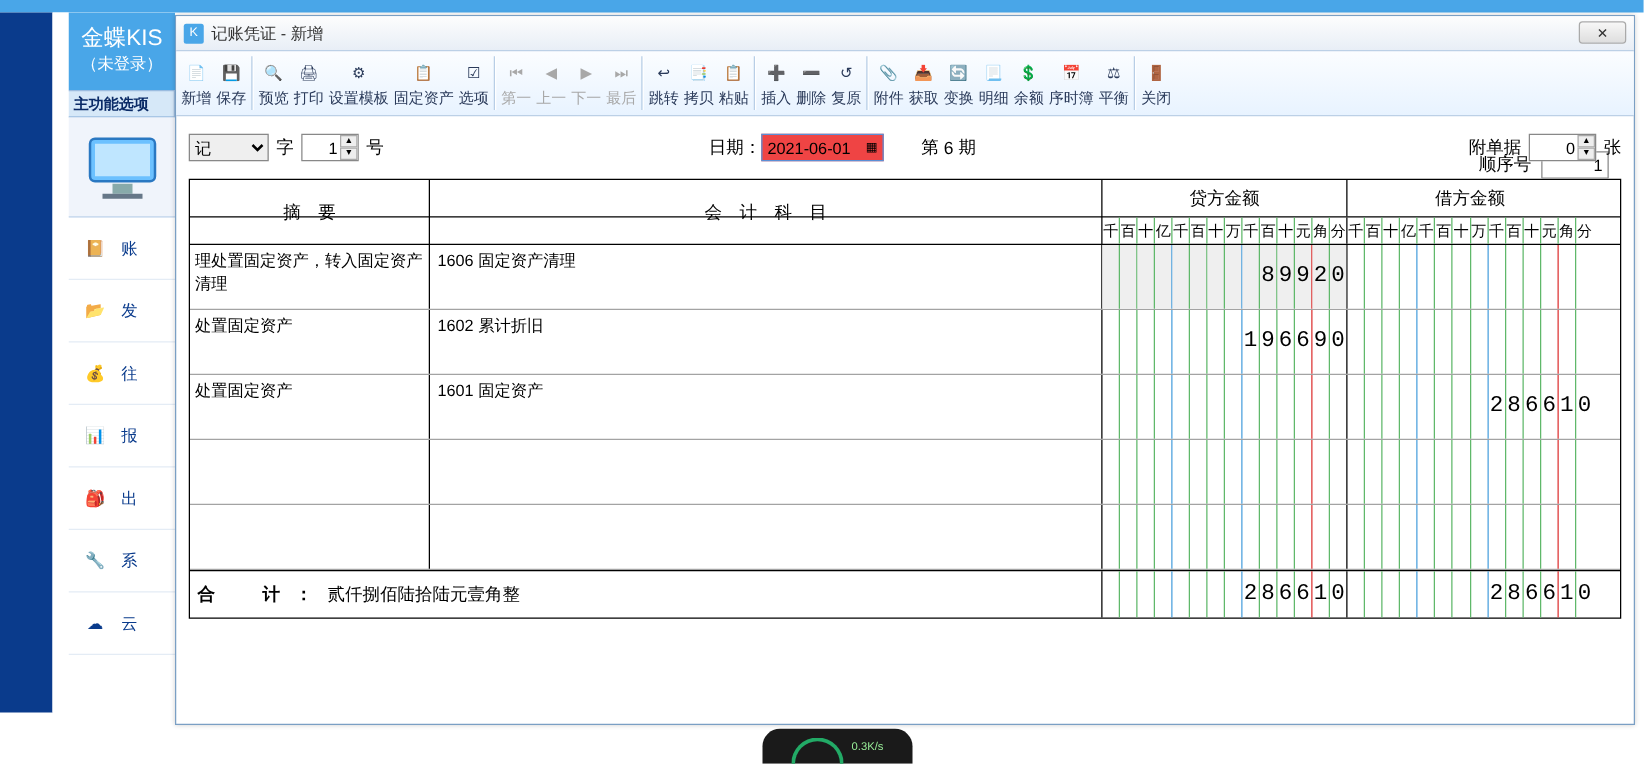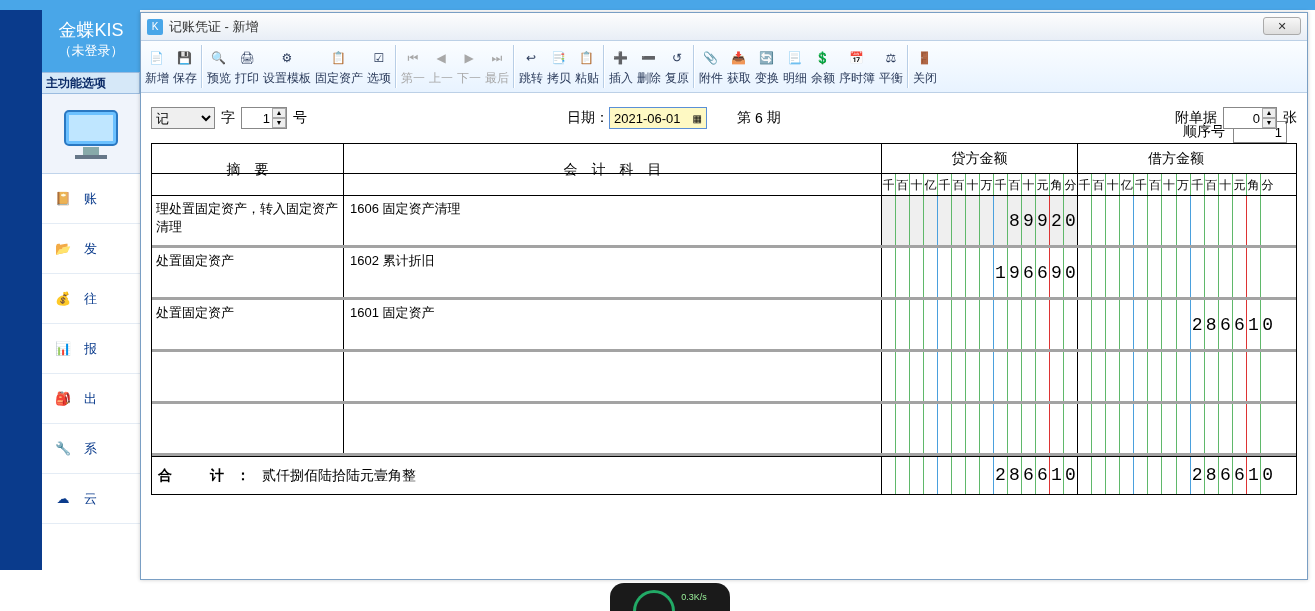--- a/index.html
+++ b/index.html
@@ -1,18 +1,18 @@
 <!DOCTYPE html>
 <html><head>
   <meta charset="utf-8">
   <style>
     * { box-sizing: border-box; margin: 0; padding: 0; font-family: "Microsoft YaHei", SimSun, sans-serif; }
     body { width: 1315px; height: 611px; background: #fff; overflow: hidden; position: relative; }
     .app-bg { position: absolute; left: 0; top: 0; width: 100%; height: 10px; background: #49a6e8; }
-    .left-panel { position: absolute; left: 42px; top: 10px; width: 98px; height: 560px; background: #fff; }
+    .left-panel { position: absolute; left: 42px; top: 10px; width: 98px; height: 560px; background: #fff; padding-left: 13px; }
     .left-brand { height: 62px; text-align: center; padding-top: 8px; }
     .left-brand-title { color: #fff; font-size: 18px; font-weight: 500; }
     .left-brand-sub { color: #fff; font-size: 13px; }
     .left-brand-wrap { background: #49a6e8; height: 62px; }
     .left-tabs { height: 22px; background: #d6e8f8; border: 1px solid #9bbce0; border-left: none; font-size: 12px; padding-left: 4px; line-height: 20px; color: #0a2a66; font-weight: 600; }
     .monitor { height: 80px; display: flex; align-items: center; justify-content: center; background: #f0f4fb; border-bottom: 1px solid #c0d4eb; }
     .monitor svg { }
     .nav-item { height: 50px; display: flex; align-items: center; padding-left: 8px; border-bottom: 1px solid #e4ecf5; font-size: 13px; color: #0a3b8c; cursor: pointer; }
     .nav-item .ic { width: 26px; height: 26px; margin-right: 8px; display: inline-flex; align-items: center; justify-content: center; }
     .outer-left-strip { position: absolute; left: 0; top: 10px; width: 42px; height: 560px; background: #0a3b8c; }
@@ -30,39 +30,39 @@
     .tsep { width: 2px; border-left: 1px solid #b8cee6; border-right: 1px solid #fff; margin: 4px 2px; }
     
     .voucher { padding: 10px 10px; }
     .v-title { text-align: center; font-size: 28px; font-family: KaiTi, serif; letter-spacing: 6px; margin: 4px 0 10px; }
     .meta-row { display: flex; align-items: center; font-size: 14px; height: 30px; position: relative; }
     .combo { width: 64px; height: 22px; border: 1px solid #888; font-size: 13px; }
     .spin { width: 46px; height: 22px; border: 1px solid #888; font-size: 13px; text-align: right; padding-right: 16px; }
     .spin-wrap { position: relative; display: inline-block; }
     .spin-btns { position: absolute; right: 1px; top: 1px; width: 14px; height: 20px; display: flex; flex-direction: column; }
     .spin-btns span { flex: 1; background: #eee; border: 1px solid #aaa; font-size: 7px; text-align: center; line-height: 8px; cursor: pointer; }
-    .date-box { width: 98px; height: 22px; border: 1px solid #5a8fd6; background: #fef9c3; padding: 0 4px; font-size: 13px; display: inline-flex; align-items: center; justify-content: space-between; }
+    .date-box { width: 98px; height: 22px; border: 1px solid #5a8fd6; background: #ef4444; padding: 0 4px; font-size: 13px; display: inline-flex; align-items: center; justify-content: space-between; }
     .seq-box { width: 54px; height: 22px; border: 1px solid #888; text-align: right; padding-right: 4px; font-size: 13px; }
     .att-box { width: 54px; height: 22px; border: 1px solid #888; text-align: right; padding-right: 16px; font-size: 13px; }
     
     .grid { border: 1.5px solid #000; margin-top: 10px; }
     .grow { display: flex; }
     .cell { border-right: 1px solid #000; display: flex; align-items: center; }
     .h-summary { width: 192px; justify-content: center; font-size: 14px; }
     .h-account { width: 538px; justify-content: center; font-size: 14px; letter-spacing: 14px; padding-left: 14px; }
     .h-amt { width: 196px; justify-content: center; font-size: 14px; border-right: 1.5px solid #000;}
     .h-amt:last-child{border-right:none;}
     .hrow1 { height: 30px; border-bottom: 1px solid #000; }
     .hrow2 { height: 22px; border-bottom: 1.5px solid #000; }
     .digit-head { display: flex; width: 196px; border-right: 1.5px solid #000; }
     .digit-head:last-child{border-right:none;}
     .digit-head span { flex: 1; text-align: center; font-size: 12px; border-right: 1px solid #5fb86a; line-height: 22px; }
     .digit-head span:last-child{border-right:none;}
     
-    .drow { height: 52px; border-bottom: 3px solid #a3a3a3; }
+    .drow { height: 52px; border-bottom: 1px solid #a3a3a3; }
     .d-summary { width: 192px; font-size: 13px; padding: 4px; align-items: flex-start; }
     .d-account { width: 538px; font-size: 13px; padding: 4px 6px; align-items: flex-start; }
     .d-amt { width: 196px; padding: 0; display: flex; border-right: 1.5px solid #000; align-items: stretch; }
     .d-amt:last-child{border-right:none;}
     .digits { display: flex; width: 100%; }
     .digits span { flex: 1; text-align: center; font-size: 18px; font-family: "Courier New", monospace; border-right: 1px solid #5fb86a; line-height: 50px; }
     .digits span:last-child{border-right:none;}
     .digits.total span { line-height: 36px; }
     .digits span.redline { border-right: 1px solid #d33; }
     .digits span.blueline { border-right: 1px solid #4aa0dd; }

